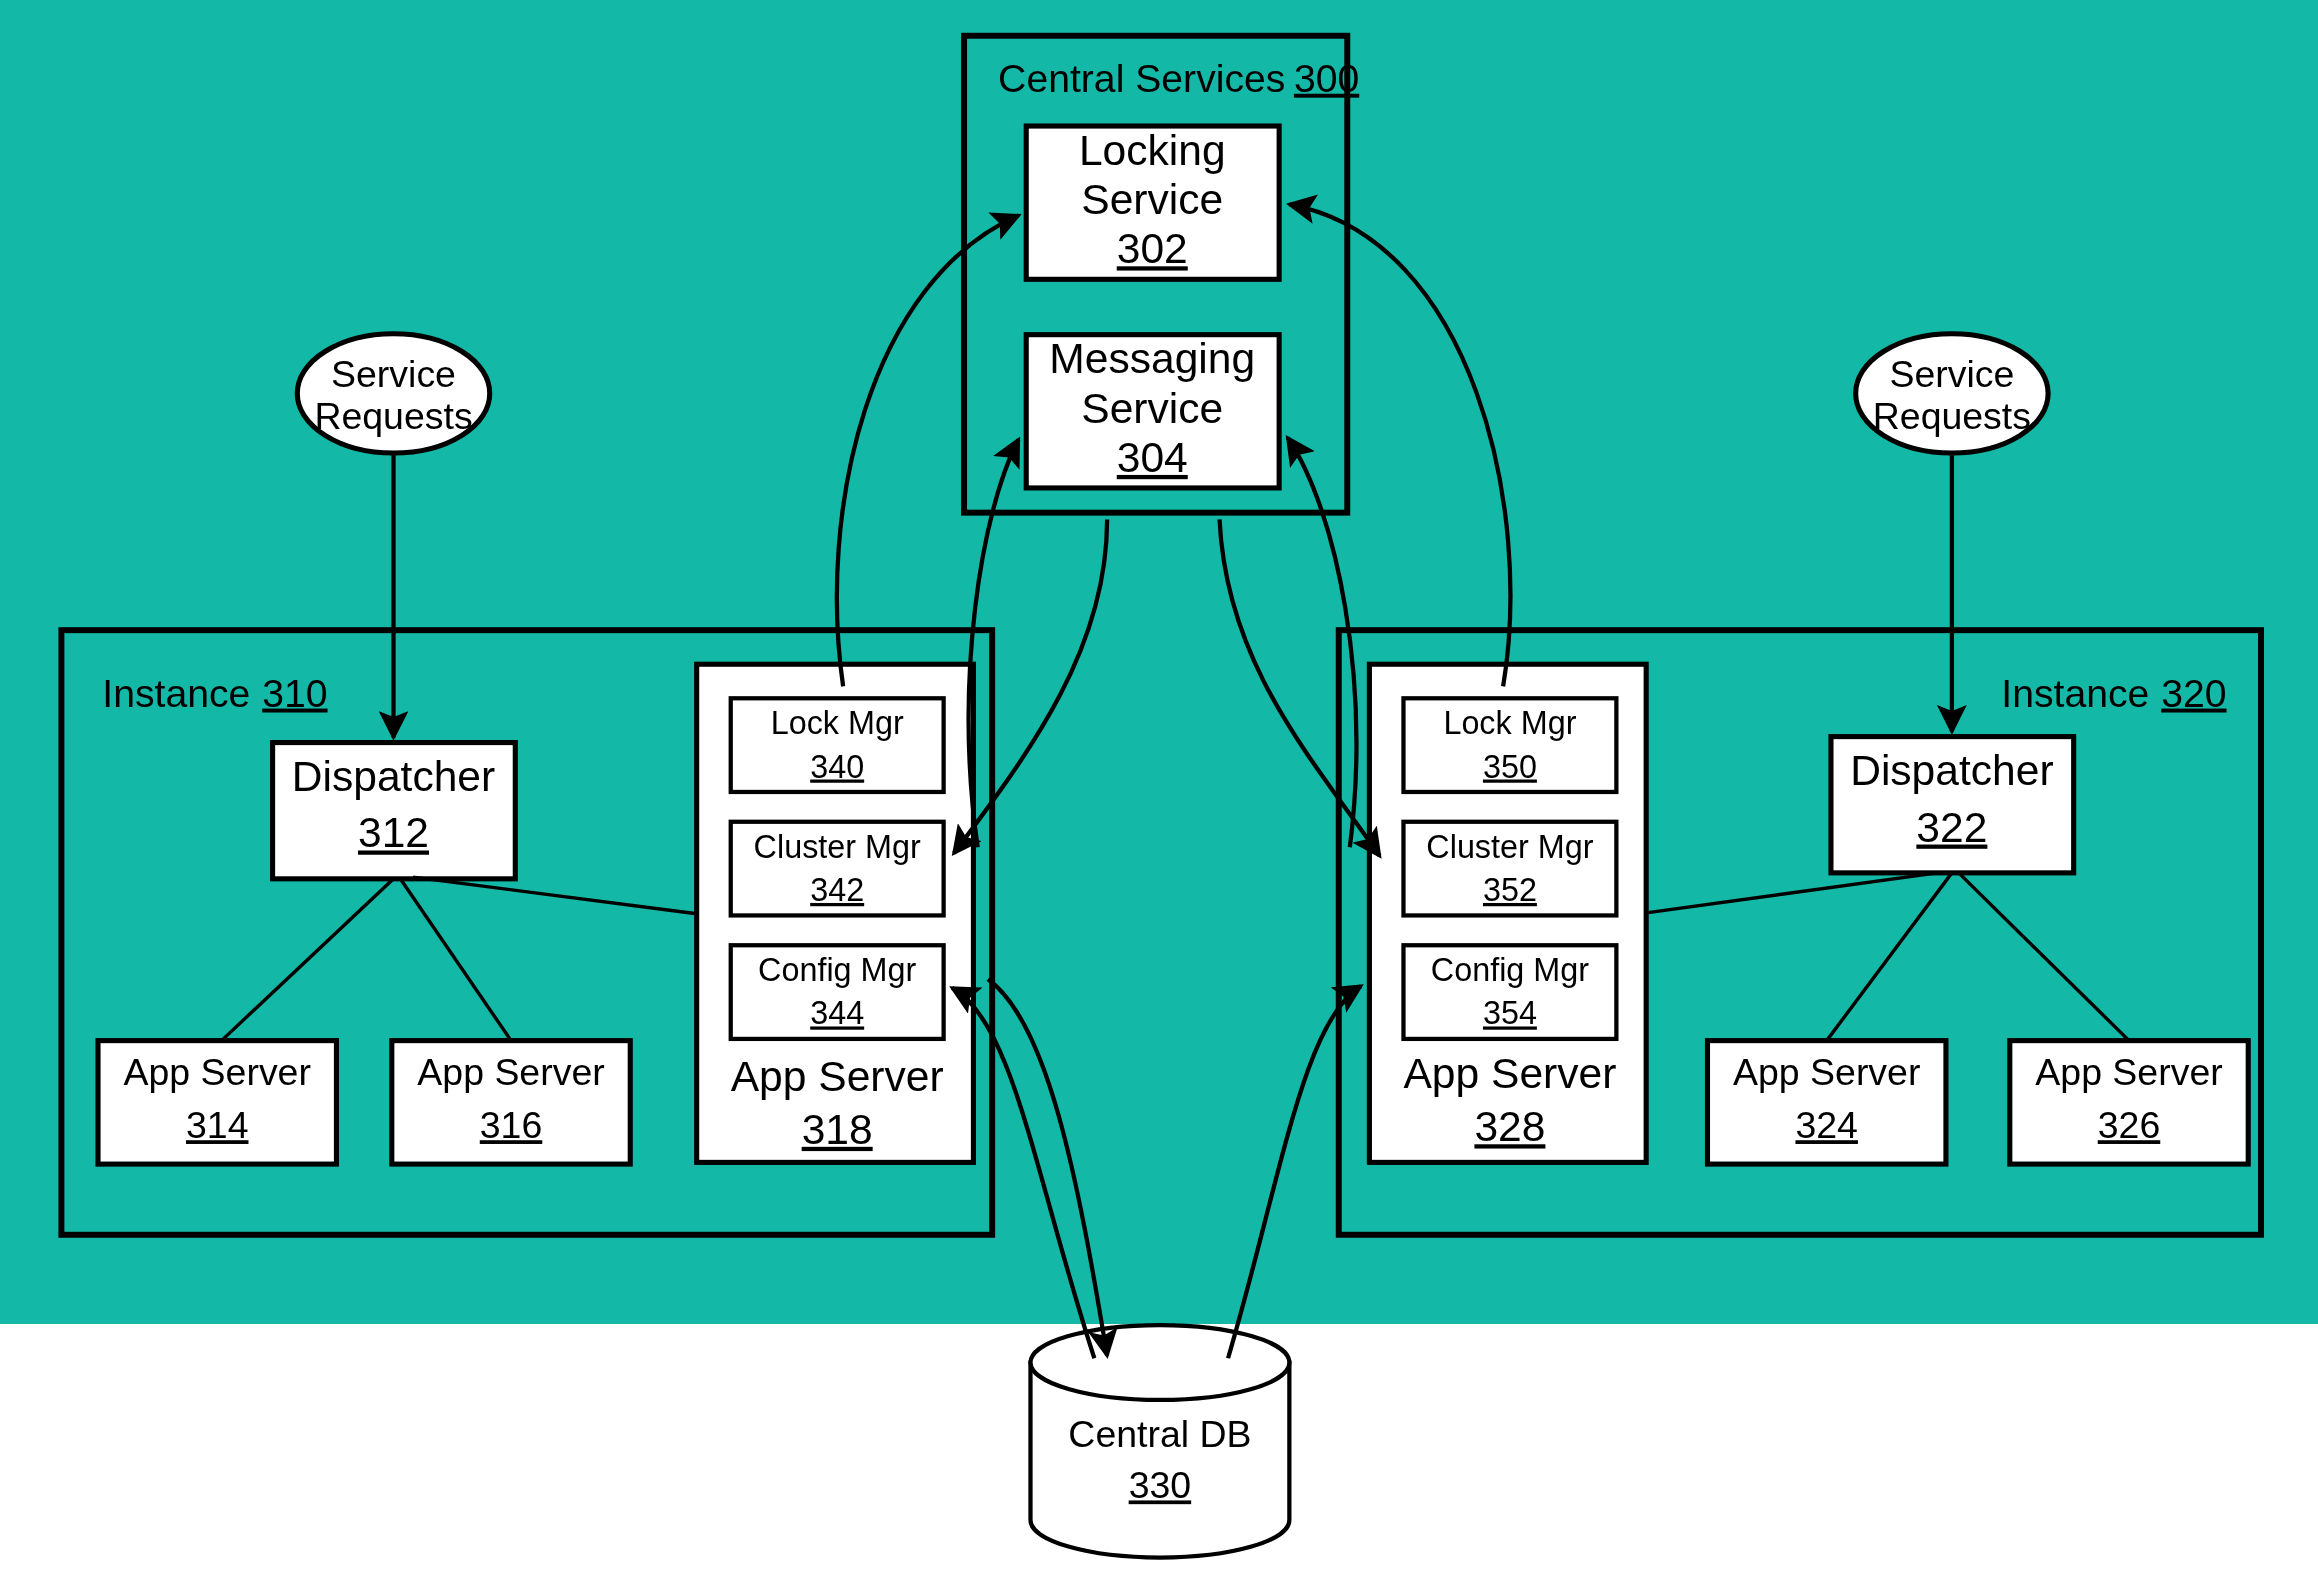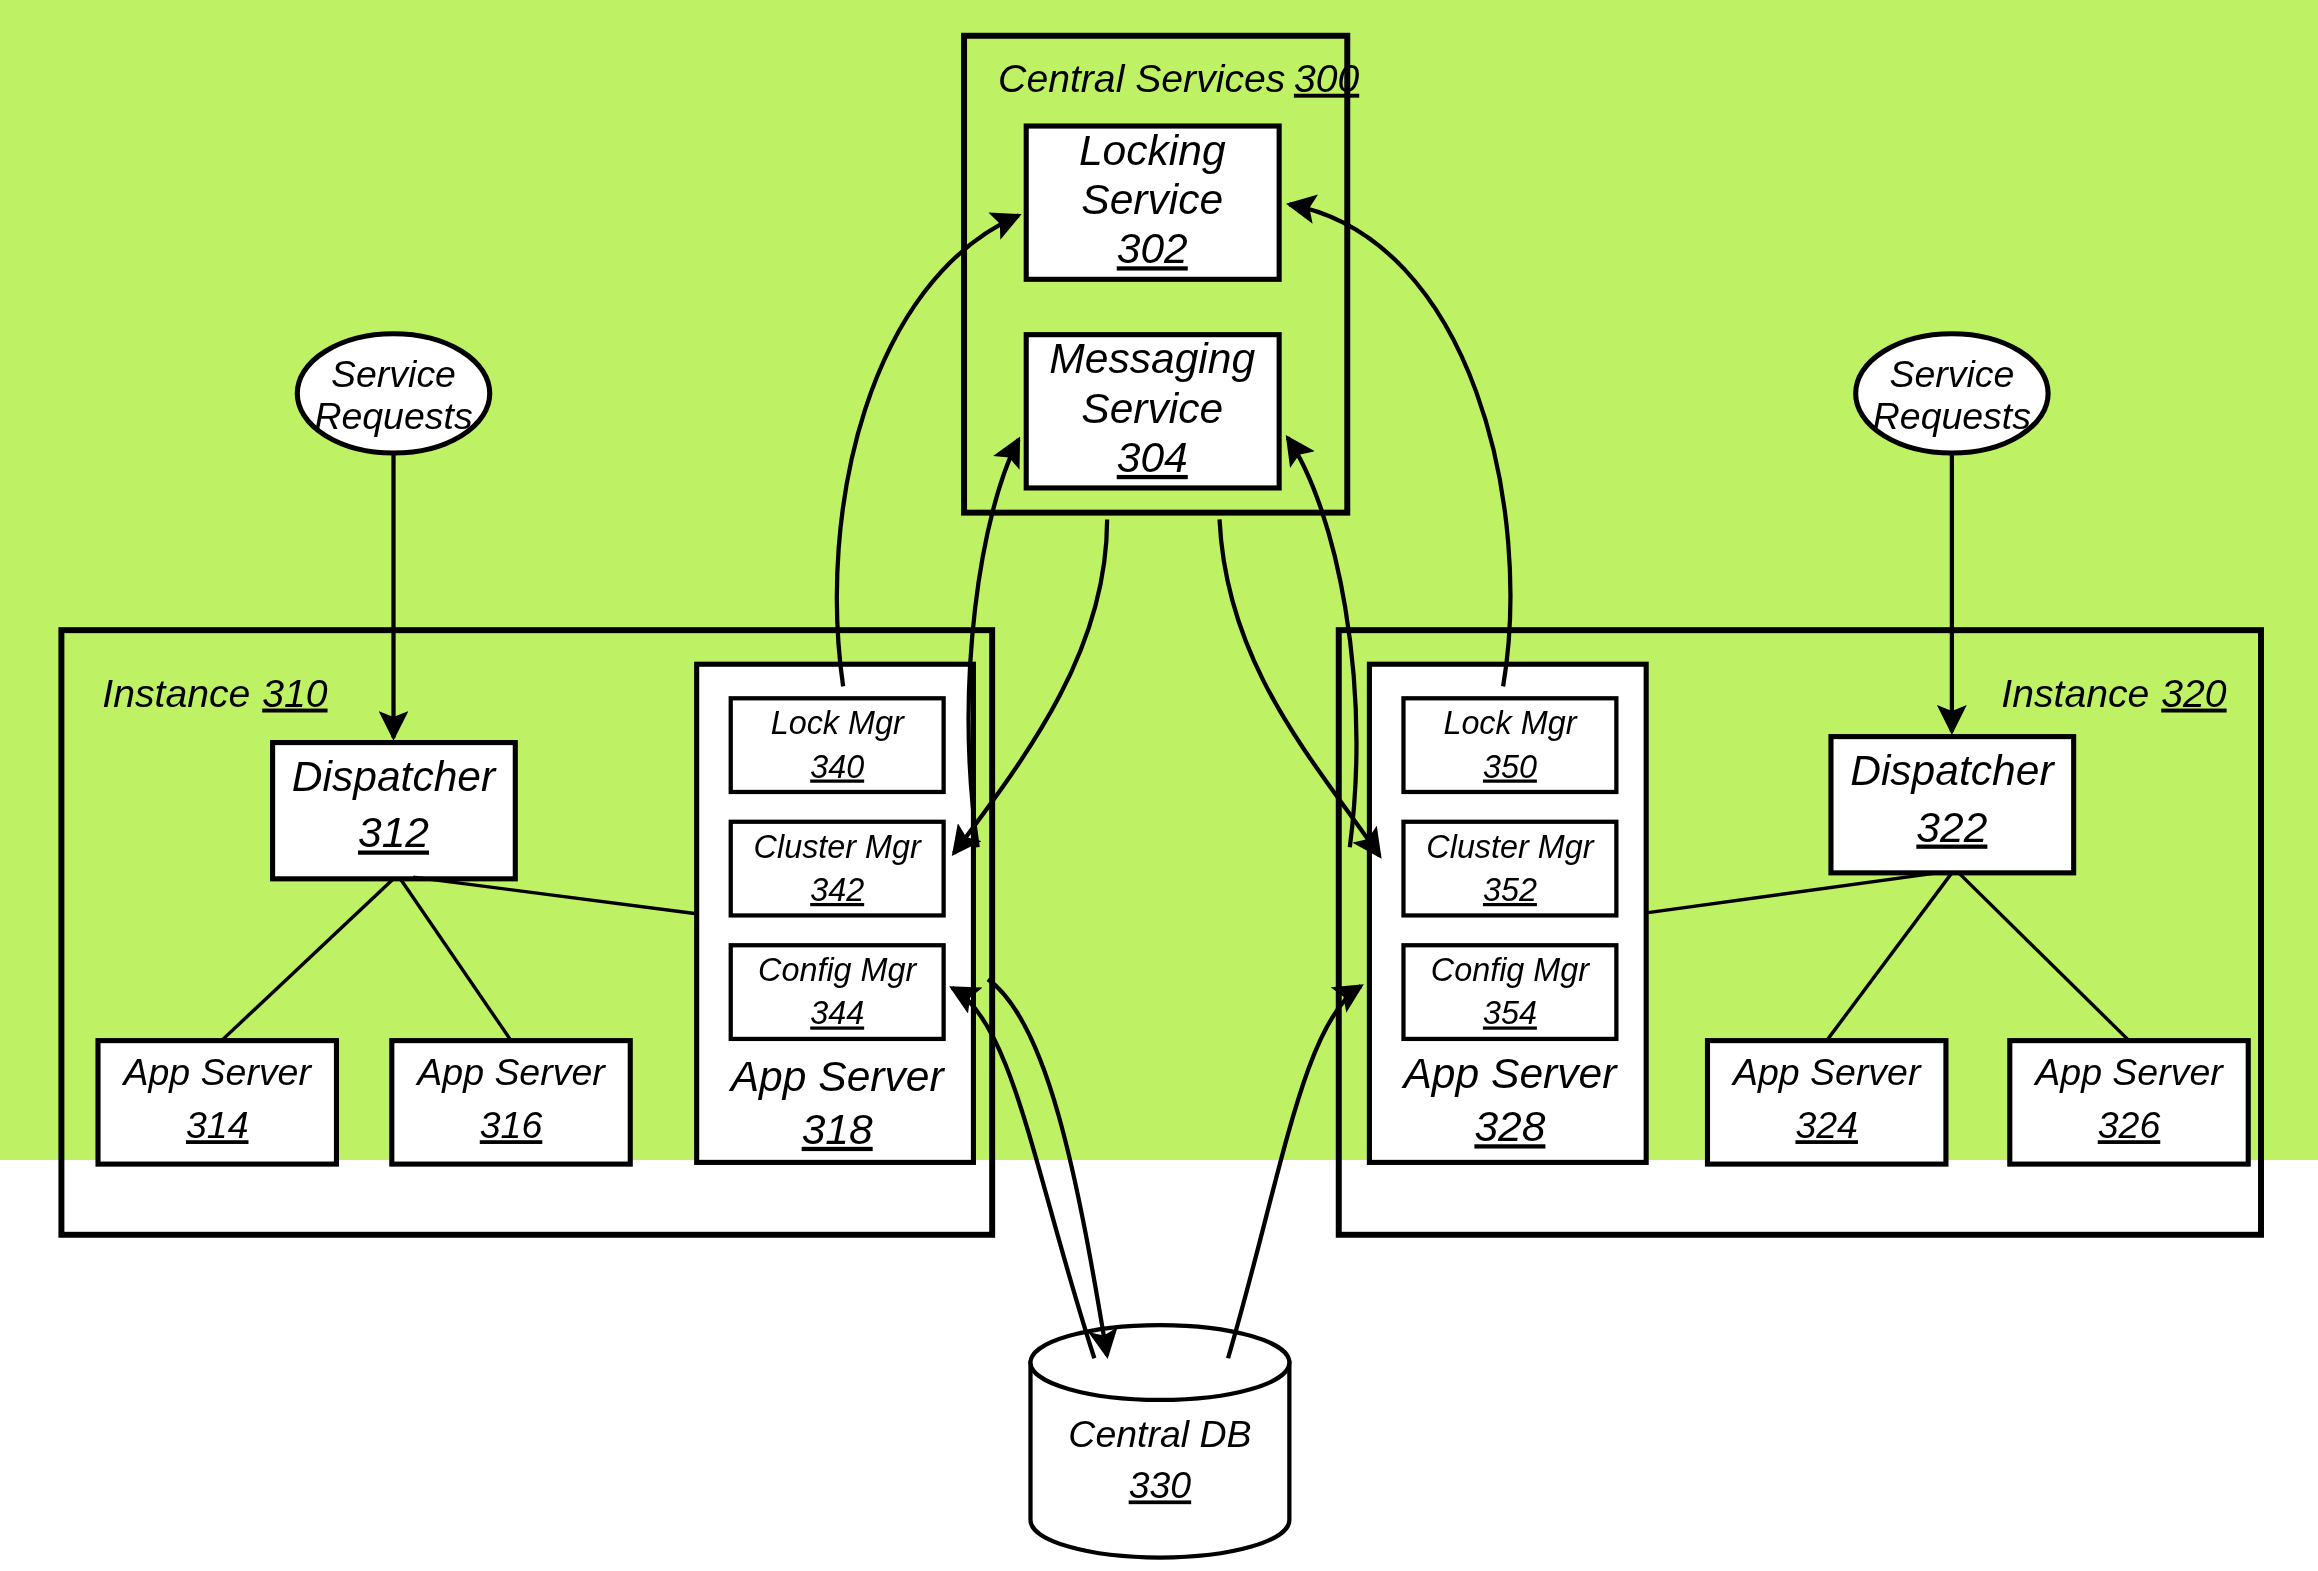--- a/index.html
+++ b/index.html
@@ -9,23 +9,22 @@
   }
   body {
     width: 2319px;
     height: 1572px;
     overflow: hidden;
     font-family: "Liberation Sans", sans-serif;
   }
   #diagram-root {
     position: relative;
     width: 2319px;
-    height: 1160px;
-    background: #bef264;
-    font-style: italic;
+    height: 1324px;
+    background: #14b8a6;
   }
   svg#diagram-svg {
     display: block;
     width: 2319px;
     height: 1572px;
   }
   .shape-stroke {
     fill: #ffffff;
     stroke: #000000;
     stroke-width: 6;

